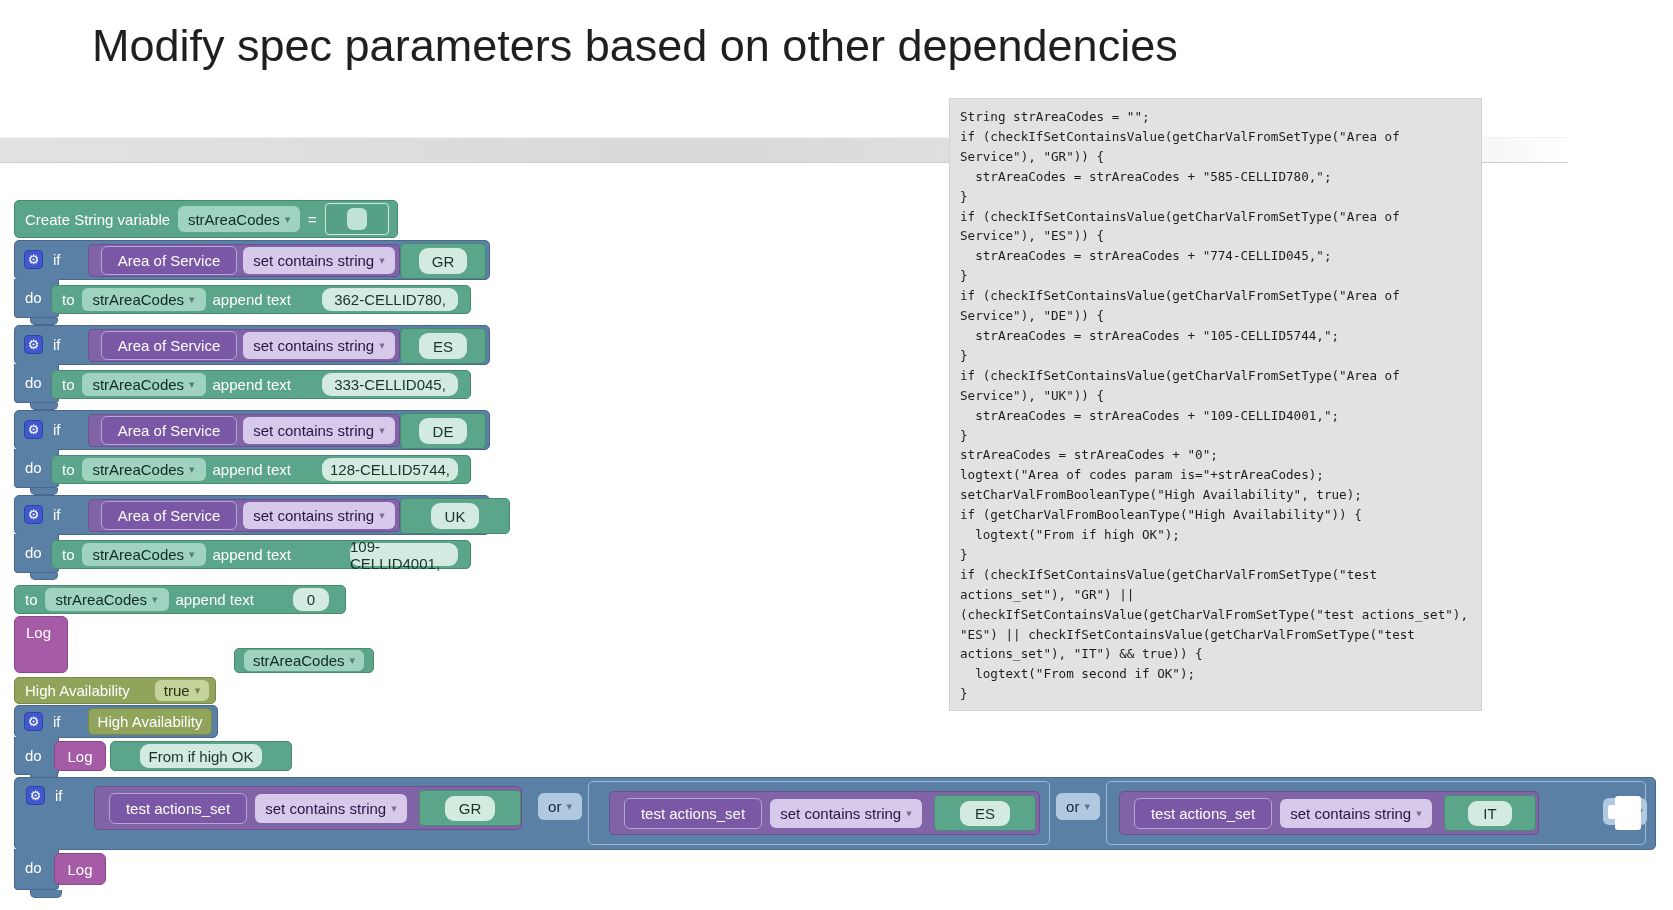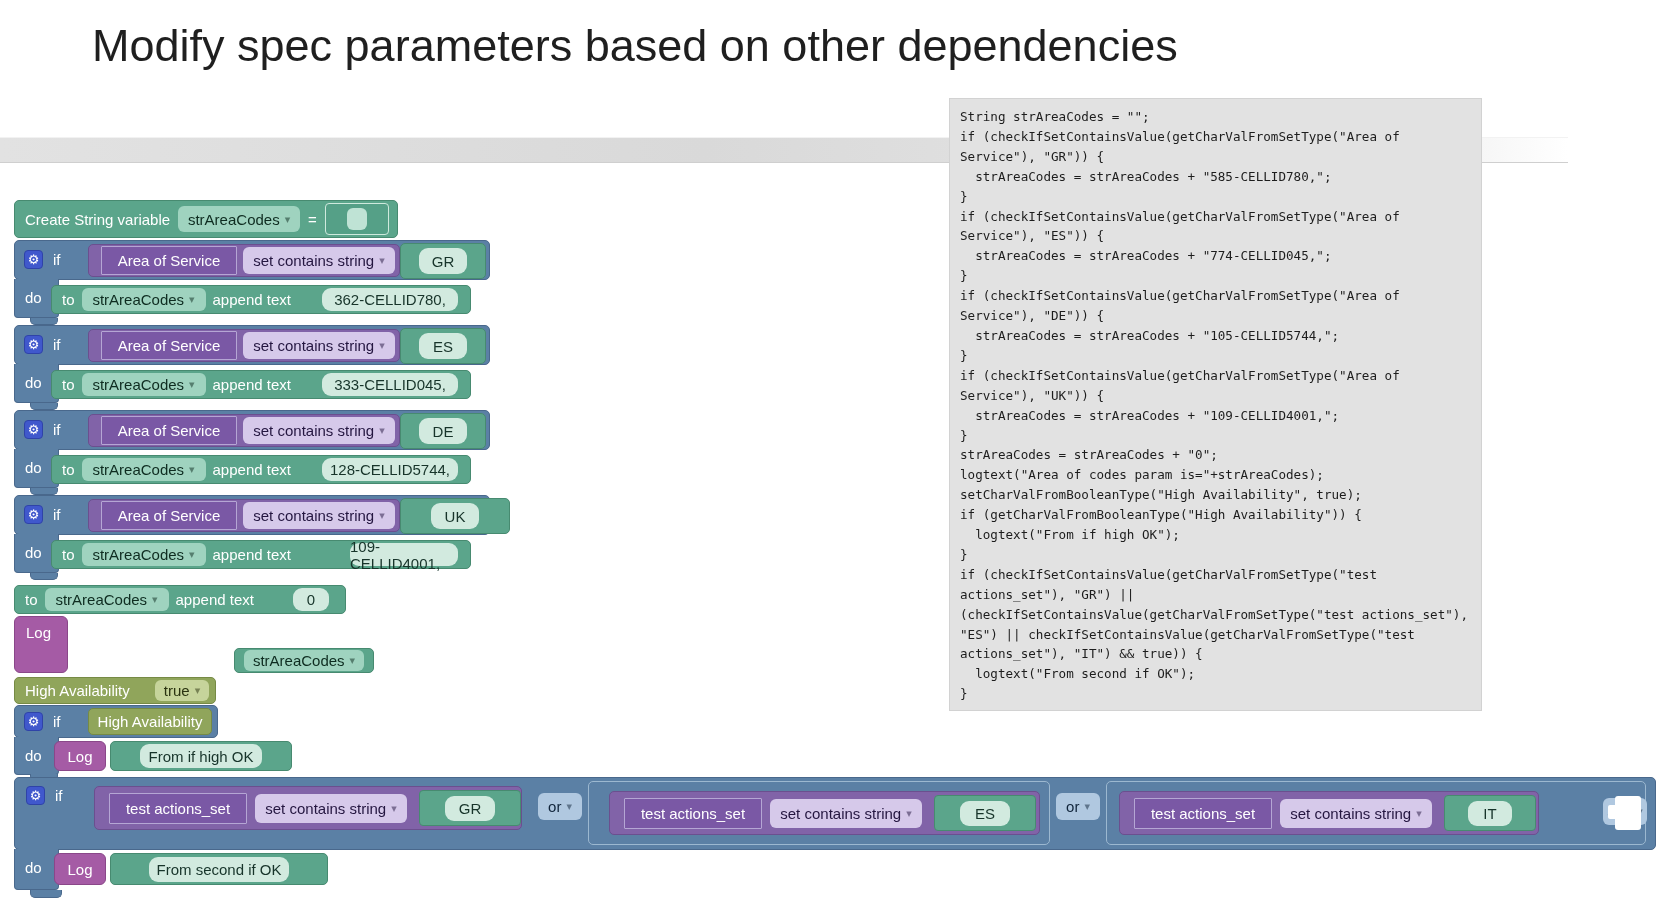--- a/index.html
+++ b/index.html
@@ -14,21 +14,21 @@
   .codepanel pre{margin:0;padding:8px 4px 0 10px;font-family:"DejaVu Sans Mono","Liberation Mono",monospace;
         font-size:12.6px;line-height:19.9px;color:#1d1d1d;white-space:pre;}
 
   
   .blk{position:absolute;box-sizing:border-box;color:#fff;font-size:15px;}
   .bar{background:#5b80a5;border:1px solid #49688c;border-radius:5px;}
   .spine{background:#5b80a5;border:1px solid #49688c;border-top:none;border-radius:0 0 4px 4px;}
   .tab{background:#5b80a5;border:1px solid #49688c;border-top:none;border-radius:0 0 5px 5px;}
   .green{background:#5ba58b;border:1px solid #478a70;border-radius:5px;}
   .purple{background:#8163a8;border:1px solid #6b4f8f;border-radius:5px;}
-  .pinner{background:#7a58a5;border:1px solid #b5a6d4;border-radius:1px;display:flex;align-items:center;justify-content:center;}
+  .pinner{background:#7a58a5;border:1px solid #b5a6d4;border-radius:6px;display:flex;align-items:center;justify-content:center;}
   .magenta{background:#a55ba5;border:1px solid #8a4789;border-radius:6px;}
   .olive{background:#90a55b;border:1px solid #768a45;border-radius:5px;}
   .row{display:flex;align-items:center;}
   .field{background:#d2eadf;color:#17342a;border-radius:9px;display:flex;align-items:center;justify-content:center;}
   .drop{display:flex;align-items:center;justify-content:center;border-radius:6px;}
   .drop::after{content:"\25BE";font-size:11px;margin-left:5px;opacity:.5;}
   .drop-green{background:#9fd3bf;color:#0e2c20;}
   .drop-lav{background:#d6c9ea;color:#241640;}
   .drop-blue{background:#b0c8e0;color:#10243a;}
   .drop-olive{background:#c6d49b;color:#2a3310;}
@@ -302,18 +302,15 @@
       <span class="abs drop drop-blue" style="left:456px;top:16px;width:44px;height:27px;margin-left:40px;">
           <span>and</span>
         </span>
       <span class="abs wsocket" style="left:508px;top:14px;width:26px;height:34px;"></span>
     </div>
 
     <span class="abs" style="left:11px;top:82px;">do</span>
     <div class="abs magenta row" style="left:40px;top:76px;width:52px;height:32px;justify-content:center;">
       <span>Log</span>
     </div>
-    <div class="abs green row" style="left:96px;top:76px;width:218px;height:32px;justify-content:center;">
-      <span class="field" style="width:140px;height:25px;">From second if OK</span>
-    </div>
   </div>
 
 </div>
 
 </body></html>

